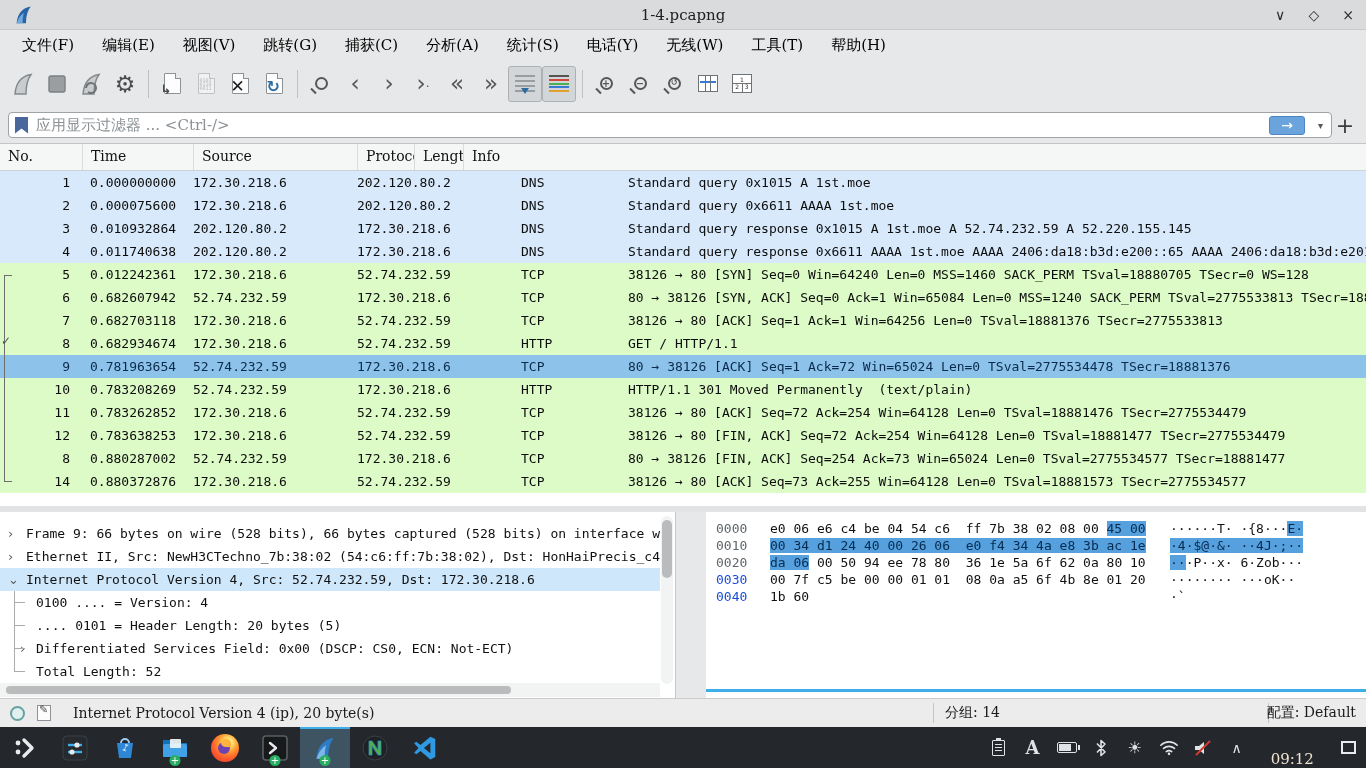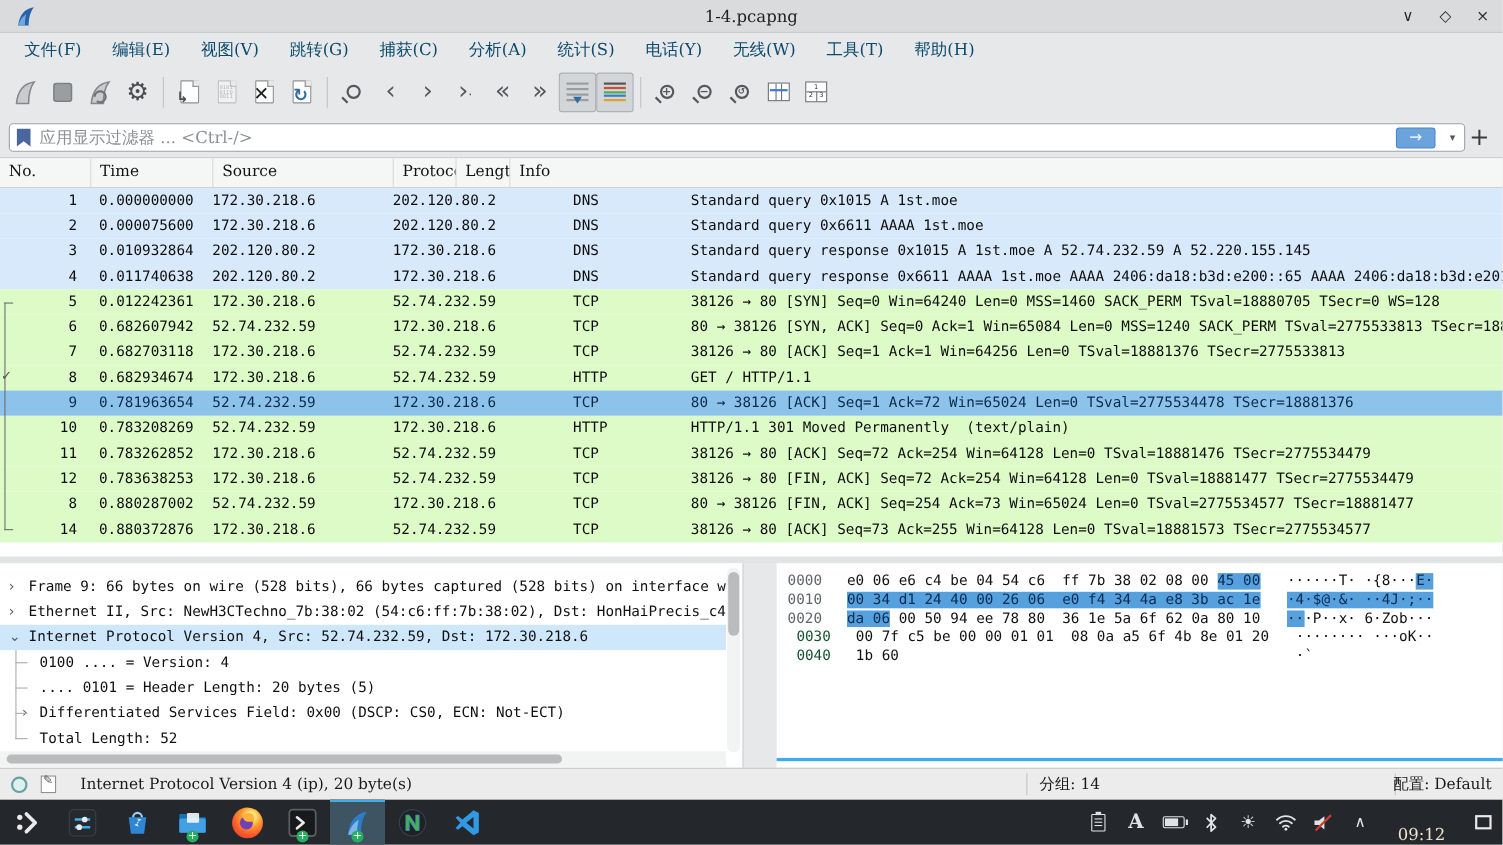--- a/index.html
+++ b/index.html
@@ -9,21 +9,21 @@
 
   
   .titlebar { position:absolute; left:0; top:0; width:1366px; height:30px; background:#d9dbdc; border-bottom:1px solid #c8cacb; }
   .titlebar .appicon { position:absolute; left:12px; top:4px; width:22px; height:22px; }
   .titlebar .title { position:absolute; left:0; right:0; top:6px; text-align:center; font-size:15px; color:#202020; }
   .winctl { position:absolute; top:3px; right:6px; display:flex; gap:10px; }
   .winctl span { width:24px; height:24px; display:flex; align-items:center; justify-content:center; font-size:14px; color:#2b2b2b; cursor:default; }
 
   
   .menubar { position:absolute; left:0; top:30px; width:1366px; height:30px; background:#e7e8e9; display:flex; align-items:center; padding-left:8px; }
-  .menu-item { padding:3px 14px; font-size:15px; color:#0c4a6e; }
+  .menu-item { padding:3px 14px; font-size:15px; color:#000000; }
 
   
   .toolbar { position:absolute; left:0; top:60px; width:1366px; height:47px; background:#e7e8e9; display:flex; align-items:center; padding-left:6px; }
   .tbtn { width:34px; height:36px; display:flex; align-items:center; justify-content:center; position:relative; border-radius:3px; }
   .tbtn.active { background:#d3d6d8; border:1px solid #aeb1b3; }
   .tbtn.disabled { opacity:.45; }
   .tsep { width:1px; height:28px; background:#bfc2c4; margin:0 6px; }
   .tbtn svg { display:block; }
   .glyph { font-family:"DejaVu Sans", sans-serif; color:#4a4d4f; }
   .chev { font-size:23px; line-height:1; color:#55585a; font-family:"DejaVu Sans",sans-serif; }
@@ -95,21 +95,21 @@
   .vsb { position:absolute; right:2px; top:4px; width:12px; height:168px; background:#f2f3f3; border-radius:6px; }
   .vsb .thumb { position:absolute; left:1px; width:10px; top:4px; height:58px; background:#b9bbbc; border-radius:5px; }
   .hsb { position:absolute; left:0; top:683px; width:660px; height:14px; background:#f2f3f3; }
   .hsb .thumb { position:absolute; left:6px; top:3px; width:505px; height:8px; background:#b9bbbc; border-radius:4px; }
 
   
   .hexpane { position:absolute; left:706px; top:512px; width:683px; height:186px; background:#fff; font-family:"DejaVu Sans Mono",monospace; font-size:13px; padding:8px 0 0 10px; }
   .hexpane::after { content:''; position:absolute; left:0; right:0; bottom:6px; height:3px; background:#3daee9; }
   .hrow { height:17px; line-height:17px; white-space:pre; }
   .hoff { display:inline-block; width:42px; color:#5f666b; }
-  .hoff.dim { color:#14532d;margin-left:8px; }
+  .hoff.dim { color:#1d4ed8; }
   .hbytes { display:inline-block; width:400px; margin-left:12px; color:#111; }
   .hascii { color:#111; }
   .hl { background:#55a0dd; color:#062c52; }
 
   
   .statusbar { position:absolute; left:0; top:698px; width:1366px; height:29px; background:#ececec; border-top:1px solid #c9cbcc; display:flex; align-items:center; font-size:14px; color:#1a1a1a; }
   .expert { width:15px; height:15px; border:2px solid #66a3a0; border-radius:50%; background:#dff0ef; margin-left:10px; }
   .commenticon { width:14px; height:16px; background:#fdfdfd; border:1px solid #8f9294; margin-left:12px; position:relative; }
   .commenticon::before { content:'✎'; position:absolute; left:1px; top:-3px; font-size:11px; color:#555; }
   .sb-text { margin-left:22px; }

